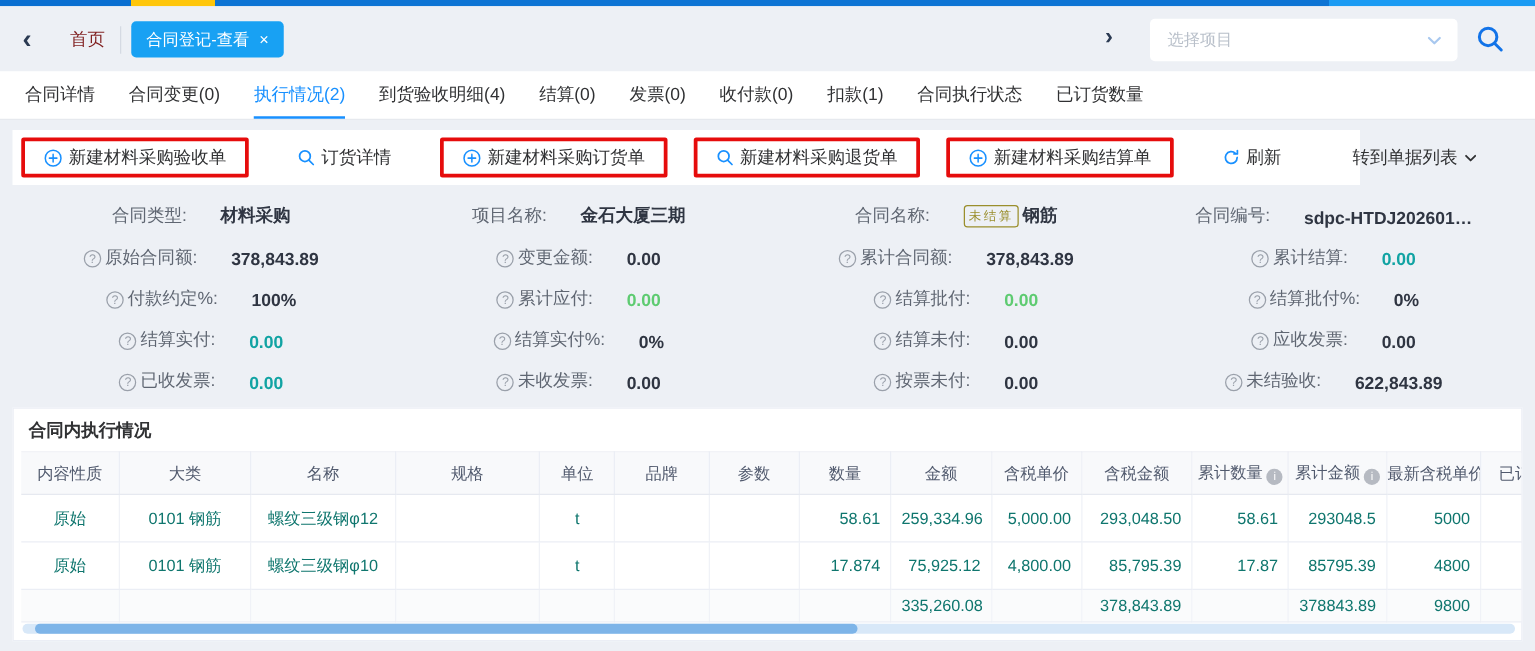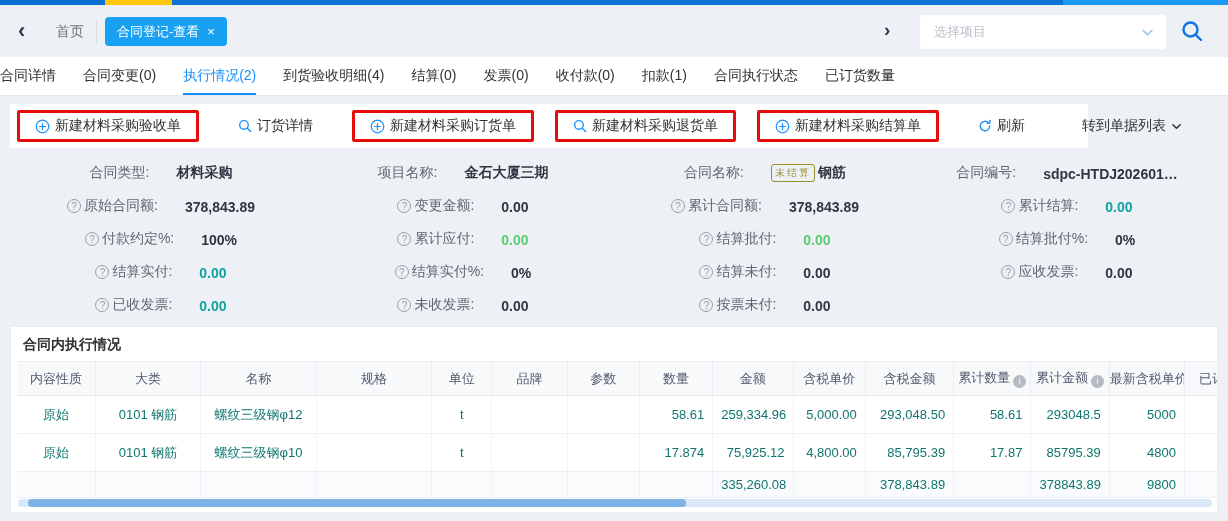--- a/index.html
+++ b/index.html
@@ -6,34 +6,34 @@
   html,body { width:1228px; height:521px; overflow:hidden; }
   body { position:relative; background:#edf0f5; font-family:"Liberation Sans", sans-serif; color:#303133; }
 
   
   .top-strip { position:absolute; top:0; left:0; width:1228px; height:5px;
     background:linear-gradient(90deg,#0a6fd1 0,#0a6fd1 105px,#ffc60a 105px,#ffc60a 172px,#0d74d4 172px,#0d74d4 1063px,#1b9bf3 1063px,#1b9bf3 100%); }
 
   
   .navbar { position:absolute; top:5px; left:0; width:1228px; height:52px; background:#edf0f5; }
   .nav-back { position:absolute; left:18px; top:13px; font-size:22px; font-weight:bold; color:#2b3a52; line-height:26px; cursor:pointer; }
-  .nav-home { position:absolute; left:56px; top:18px; font-size:14px; color:#737373; cursor:pointer; }
+  .nav-home { position:absolute; left:56px; top:18px; font-size:14px; color:#7f1d1d; cursor:pointer; }
   .nav-divider { position:absolute; left:96px; top:16px; width:1px; height:22px; background:#d5dae3; }
   .doc-tab { position:absolute; left:105px; top:12px; height:29px; background:#18a1f3; border-radius:4px;
     color:#fff; font-size:13px; display:flex; align-items:center; padding:0 12px; cursor:pointer; }
   .doc-tab .close { margin-left:8px; font-size:13px; }
   .nav-forward { position:absolute; left:884px; top:14px; font-size:19px; font-weight:bold; color:#2b3a52; cursor:pointer; }
   .project-select { position:absolute; right:62px; top:10px; width:246px; height:34px; background:#fff; border-radius:4px;
     display:flex; align-items:center; padding:0 12px 0 14px; }
   .project-select .ph { flex:1; font-size:13px; color:#b9c0ca; }
   .nav-search { position:absolute; right:24px; top:14px; width:24px; height:24px; cursor:pointer; }
 
   
   .tabrow { position:absolute; top:57px; left:0; width:1228px; height:39px; background:#fff; border-bottom:1px solid #e6e9ee;
-    display:flex; }
+    display:flex; padding-left:20px; }
   .tab { position:relative; height:100%; display:flex; align-items:center; font-size:14px; color:#303133; margin-right:27px; cursor:pointer; white-space:nowrap; }
   .tab.active { color:#1890ff; }
   .tab.active::after { content:""; position:absolute; left:0; right:0; bottom:0; height:2px; background:#1890ff; }
 
   
   .toolbar { position:absolute; top:104px; left:10px; width:1078px; height:44px; background:#fff;
     display:flex; align-items:center; padding-left:7px; }
   .tb-wrap { display:flex; align-items:center; margin-right:21px; padding:4px 15px; border:3px solid transparent; border-radius:2px; }
   .tb-wrap.hl { border-color:#e60c0c; }
   .tb-btn { display:flex; align-items:center; gap:5px; background:none; border:none; font-family:inherit;
@@ -257,20 +257,24 @@
       <span class="lbl"><span class="help-ic">?</span>已收发票:</span>
       <span class="val teal">0.00</span>
     </div>
     <div class="sum-item">
       <span class="lbl"><span class="help-ic">?</span>未收发票:</span>
       <span class="val dark">0.00</span>
     </div>
     <div class="sum-item">
       <span class="lbl"><span class="help-ic">?</span>按票未付:</span>
       <span class="val dark">0.00</span>
+    </div>
+    <div class="sum-item">
+      <span class="lbl"><span class="help-ic">?</span>未结验收:</span>
+      <span class="val dark">622,843.89</span>
     </div>
   </div>
 
 <div class="card">
   <div class="card-title">合同内执行情况</div>
   <table class="exec">
     <colgroup id="cols">
         <col style="width: 78px;">
         <col style="width: 105px;">
         <col style="width: 115px;">

